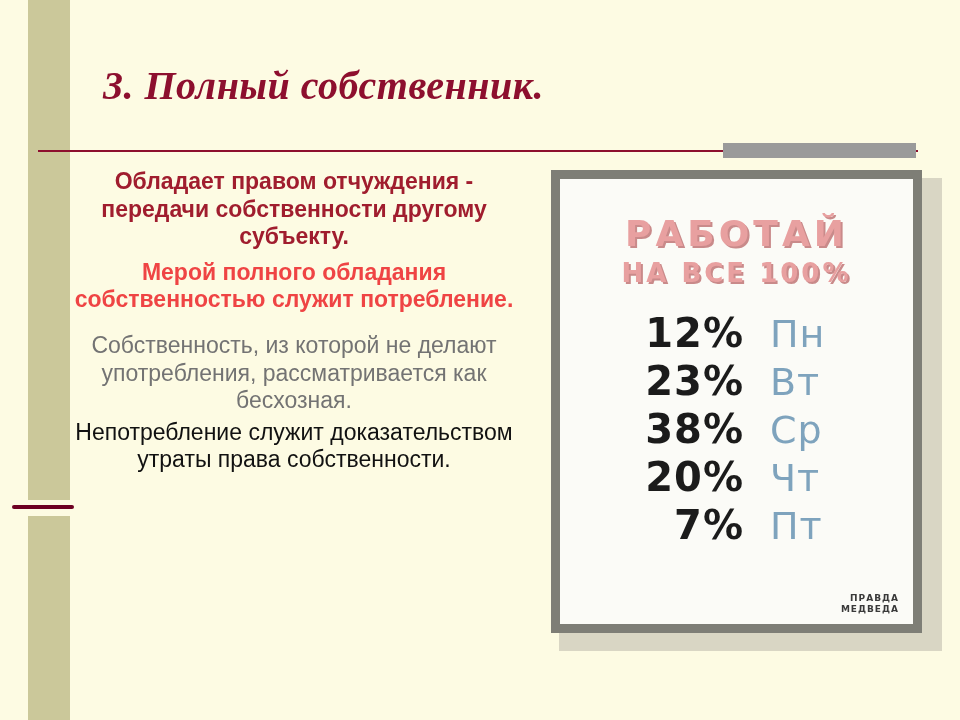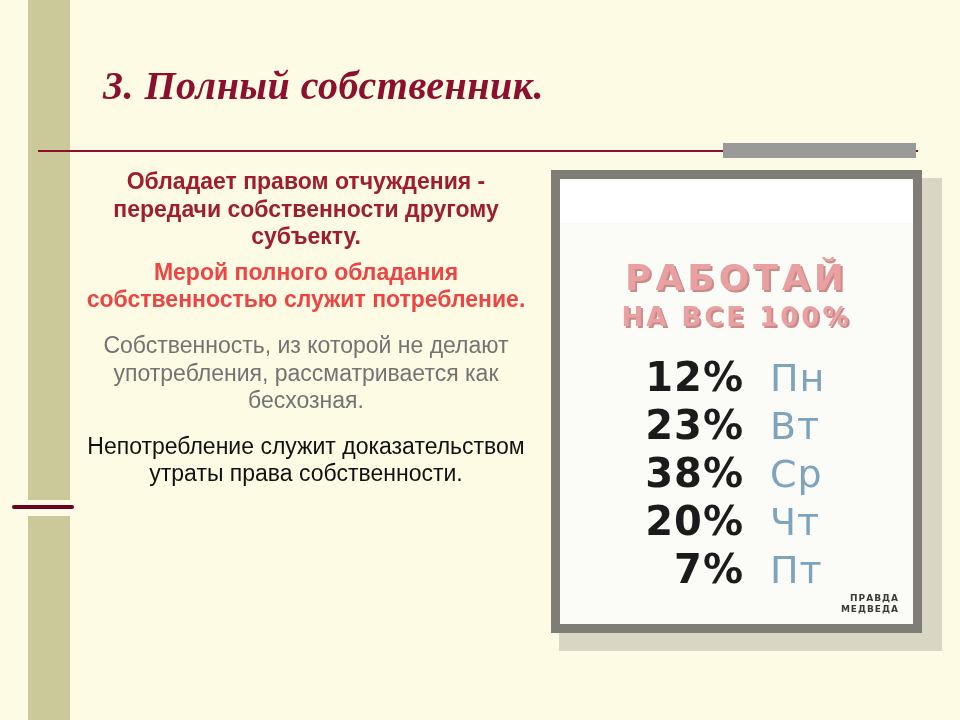--- a/index.html
+++ b/index.html
@@ -79,21 +79,21 @@
     position: absolute;
     left: 723px;
     top: 143px;
     width: 193px;
     height: 15px;
     background: #9a9a9a;
   }
   
   .body-col {
     position: absolute;
-    left: 86px;
+    left: 74px;
     top: 168px;
     width: 440px;
     text-align: center;
   }
   .para {
     margin: 0 0 2px 0;
     line-height: 1.2;
   }
   .p-red {
     color: #a01d2e;
@@ -107,21 +107,21 @@
     margin-top: 8px;
   }
   .p-black {
     color: #737373;
     font-size: 23px;
     margin-top: 18px;
   }
   .p-black2 {
     color: #111111;
     font-size: 23px;
-    margin-top: 18px;
+    margin-top: 4px;
   }
   
   .poster-wrap {
     position: absolute;
     left: 551px;
     top: 170px;
     width: 383px;
     height: 473px;
   }
   .poster-shadow {
@@ -143,21 +143,20 @@
     box-sizing: border-box;
     overflow: hidden;
   }
   .poster-inner {
     position: absolute;
     left: 0;
     top: 0;
     right: 0;
     bottom: 0;
     background: #fbfbf7;
-    margin-top: 44px;
   }
   .poster-head {
     text-align: center;
     margin-top: 34px;
   }
   .poster-head-1 {
     font-family: "DejaVu Sans", sans-serif;
     font-weight: bold;
     font-size: 36px;
     letter-spacing: 4px;

